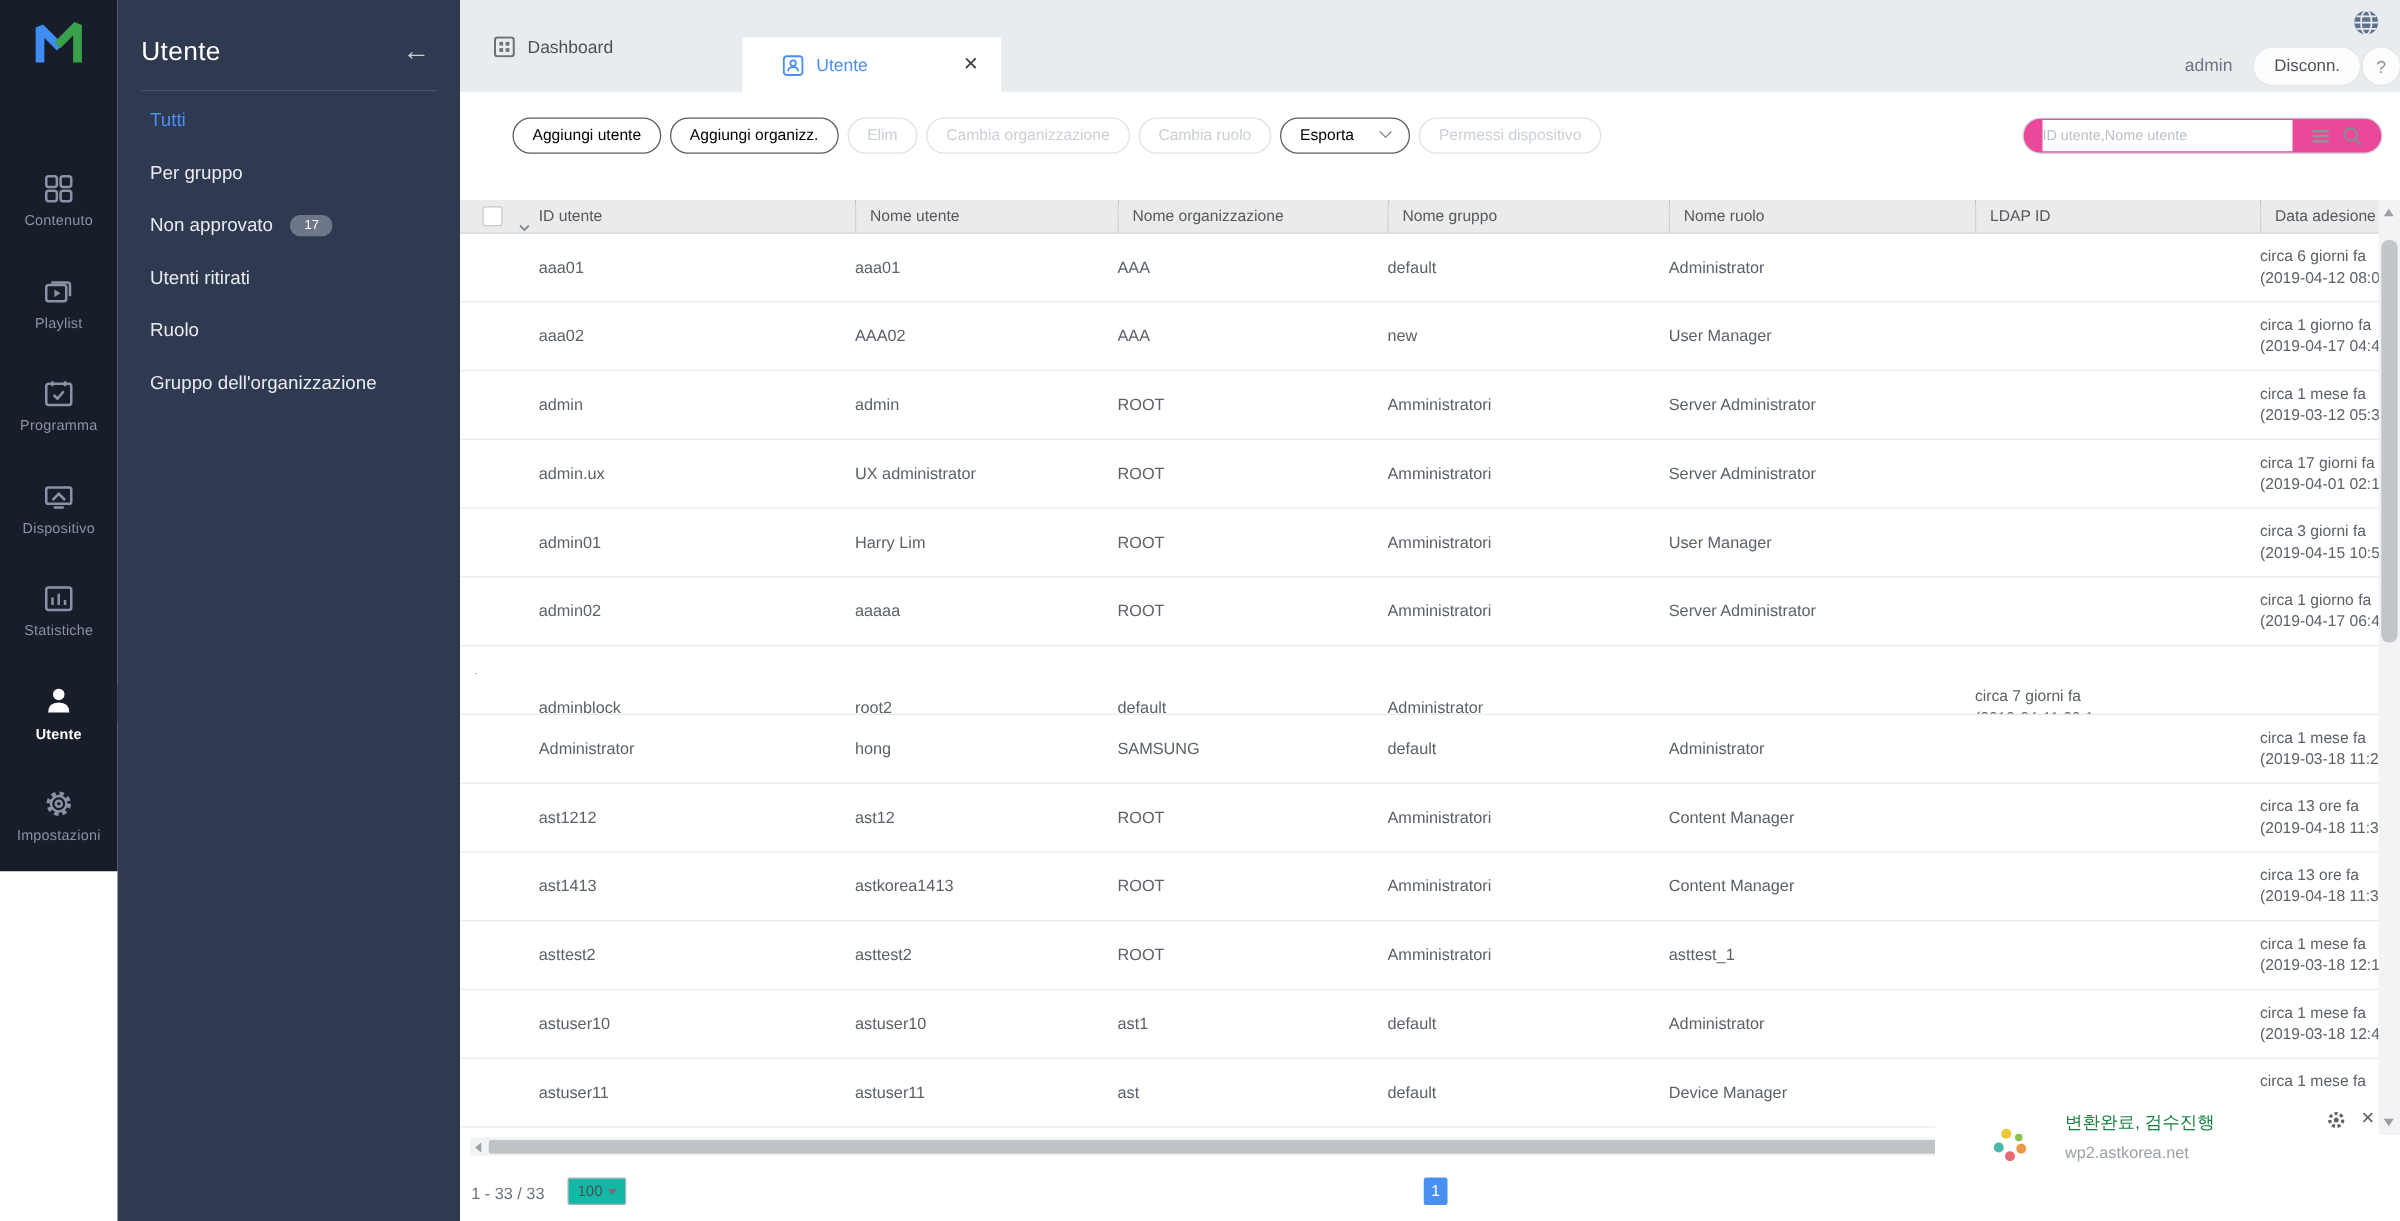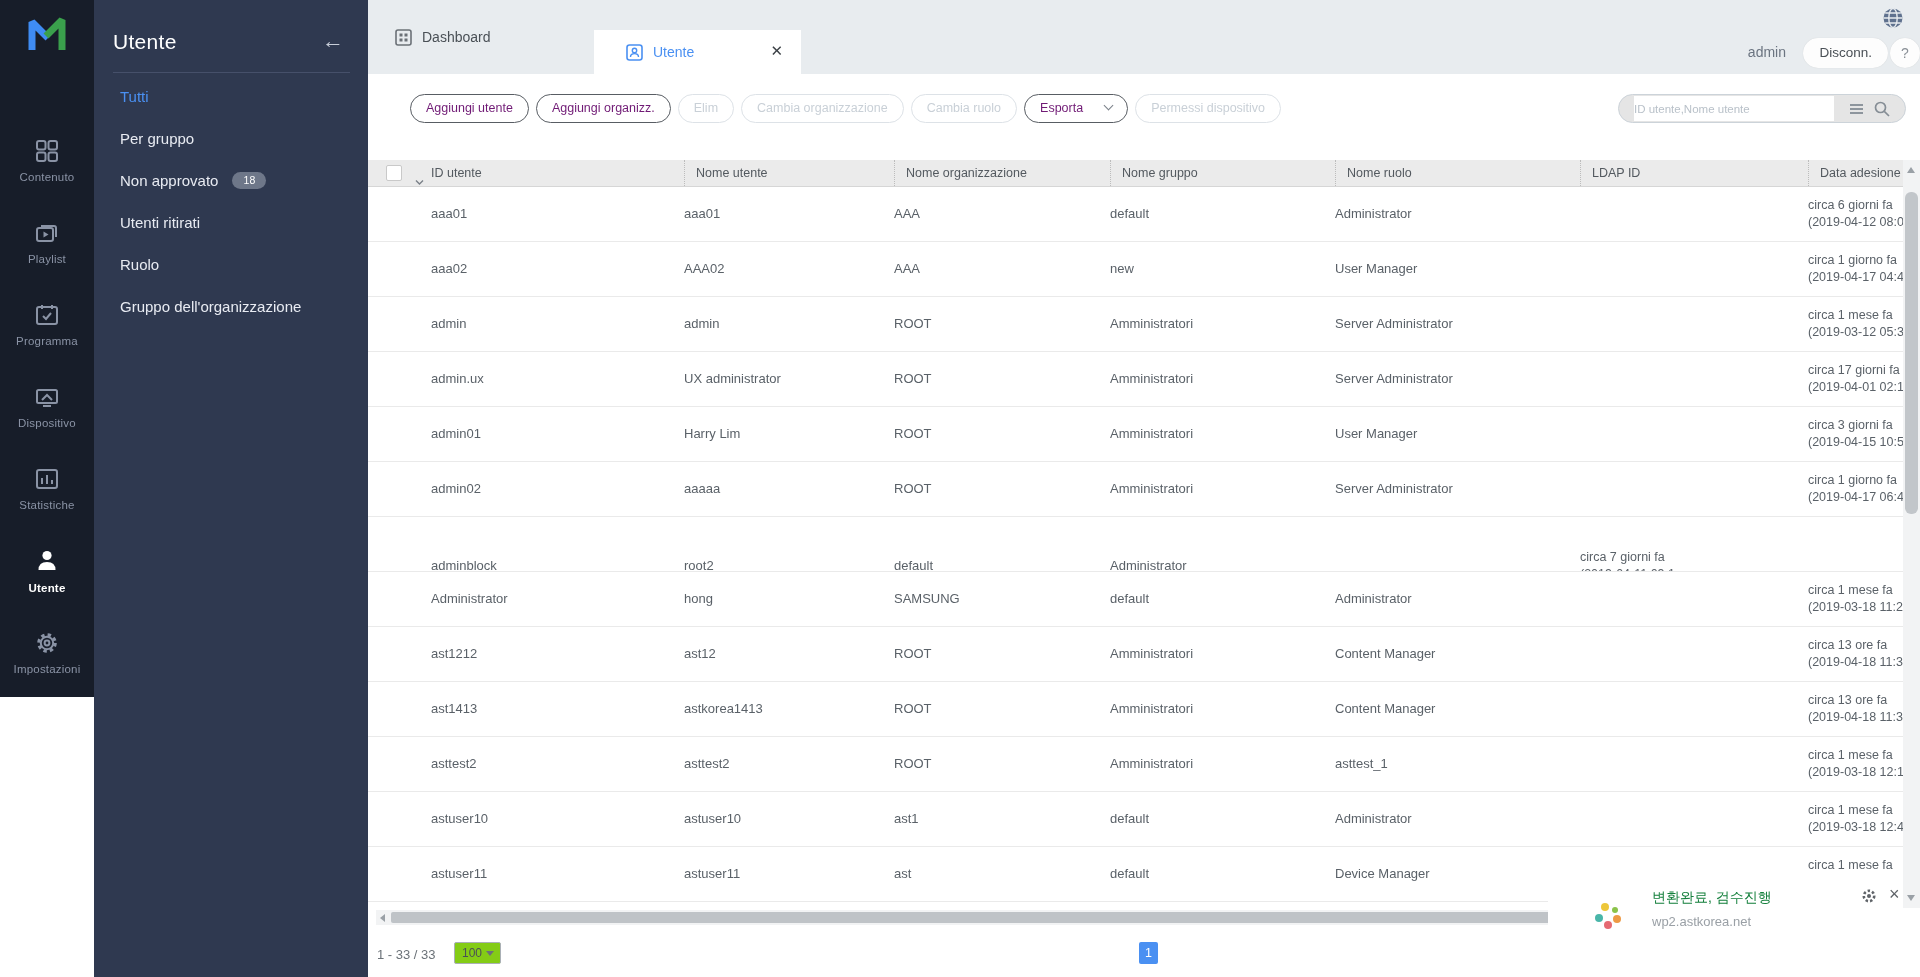--- a/index.html
+++ b/index.html
@@ -40,26 +40,26 @@
   .btn-logout { position:absolute; right:32px; top:38px; height:30px; line-height:30px; padding:0 16px;
     background:#fdfdfd; border-radius:15px; font-size:13.5px; color:#4a5056; cursor:pointer; box-shadow:0 0 1px rgba(0,0,0,.15); }
   .btn-help { position:absolute; right:0px; top:38px; width:30px; height:30px; line-height:30px; text-align:center;
     background:#fdfdfd; border-radius:50%; font-size:14px; color:#8a9097; cursor:pointer; box-shadow:0 0 1px rgba(0,0,0,.15); }
 
   
   .toolbar { position:absolute; left:0; top:74px; right:0; height:86px; background:#fff; }
   .btn-row { position:absolute; left:42px; top:20px; display:flex; gap:7px; }
   .pill { height:29px; line-height:27px; padding:0 15px; border-radius:15px; background:#fff;
     font-size:12.5px; white-space:nowrap; cursor:pointer; }
-  .pill.enabled  { border:1px solid #585d63; color:#701a75; }
+  .pill.enabled  { border:1px solid #585d63; color:#000000; }
   .pill.disabled { border:1px solid #dde2e7; color:#c9d0d7; cursor:default; }
   .pill .chev { display:inline-block; width:7px; height:7px; border-right:1.5px solid #7a8088;
     border-bottom:1.5px solid #7a8088; transform:rotate(45deg); margin-left:22px; vertical-align:3px; }
   .search { position:absolute; right:14px; top:20px; width:288px; height:29px; border:1px solid #ccd3d9;
-    border-radius:15px; background:#e5e5e5; }
+    border-radius:15px; background:#ec4899; }
   .search input { position:absolute; left:15px; top:1px; width:200px; height:25px; border:0; outline:0;
     font-size:11.5px; color:#555; font-family:"Liberation Sans",sans-serif; }
   .search input::placeholder { color:#b9c1c9; }
   .search .menu-ic { position:absolute; right:42px; top:9px; width:13px; cursor:pointer; }
   .search .menu-ic i { display:block; height:1.5px; background:#8d959d; margin-bottom:2.5px; }
   .search .mag { position:absolute; right:15px; top:6px; cursor:pointer; }
 
   
   .grid-cols { display:grid; grid-template-columns:63px 253px 210px 216px 225px 245px 228px minmax(0,1fr); }
   .thead { position:absolute; left:0; top:160px; right:0; height:27px; background:#ebebeb;
@@ -83,21 +83,21 @@
   .varrow.down { bottom:7px; border-top:6px solid #9aa0a6; }
   .vthumb { position:absolute; left:2px; top:32px; width:13px; height:322px; background:#c2c6ca; border-radius:6px; cursor:grab; }
   .hscroll { position:absolute; left:8px; top:910px; right:17px; height:15px; background:#f2f3f4; z-index:2; }
   .harrow { position:absolute; left:4px; top:4px; width:0; height:0; border-top:4px solid transparent; border-bottom:4px solid transparent; border-right:5px solid #9aa0a6; }
   .hthumb { position:absolute; left:15px; top:2px; width:1165px; height:11px; background:#bfc3c7; border-radius:2px; cursor:grab; }
 
   
   .pager { position:absolute; left:0; top:925px; right:0; height:52px; background:#fff; z-index:3; }
   .range { position:absolute; left:9px; top:22px; font-size:13px; color:#6b7278; }
   .psize { position:absolute; left:86px; top:17px; width:47px; height:22px; border:1px solid #aab0b6;
-    border-radius:2px; background:#84cc16; font-size:12px; color:#4a5056; line-height:20px; padding-left:7px; cursor:pointer; }
+    border-radius:2px; background:#14b8a6; font-size:12px; color:#4a5056; line-height:20px; padding-left:7px; cursor:pointer; }
   .psize .sel-ar { position:absolute; right:6px; top:8px; width:0; height:0;
     border-left:4px solid transparent; border-right:4px solid transparent; border-top:5px solid #6b7278; }
   .pagebtn { position:absolute; left:771px; top:17px; width:19px; height:22px; background:#4a90f2; color:#fff;
     font-size:12.5px; text-align:center; line-height:22px; border-radius:2px; cursor:pointer; }
 
   
   .notif { position:absolute; left:1180px; top:875px; right:0; bottom:0; background:#fff; z-index:6; }
   .notif-title { position:absolute; left:104px; top:14px; font-size:14px; color:#15803d; }
   .notif-url { position:absolute; left:104px; top:39px; font-size:13px; color:#9aa0a6; }
   .notif-gear { position:absolute; left:313px; top:13px; cursor:pointer; }
@@ -193,21 +193,21 @@
 
   <nav class="panel">
     <div class="panel-notch"></div>
     <div class="panel-title">Utente</div>
     <div class="panel-back">←</div>
     <div class="panel-divider"></div>
 
     <div class="panel-item active" style="top:88px">Tutti</div>
     <div class="panel-item" style="top:130px">Per gruppo</div>
     <div class="panel-item" style="top:172px">
-      <span>Non approvato</span><span class="badge">18</span>
+      <span>Non approvato</span><span class="badge">17</span>
     </div>
     <div class="panel-item" style="top:214px">Utenti ritirati</div>
     <div class="panel-item" style="top:256px">Ruolo</div>
     <div class="panel-item" style="top:298px">Gruppo dell'organizzazione</div>
   </nav>
 
   <main class="main">
 
     <div class="topband">
       <div class="tab tab-dashboard">

